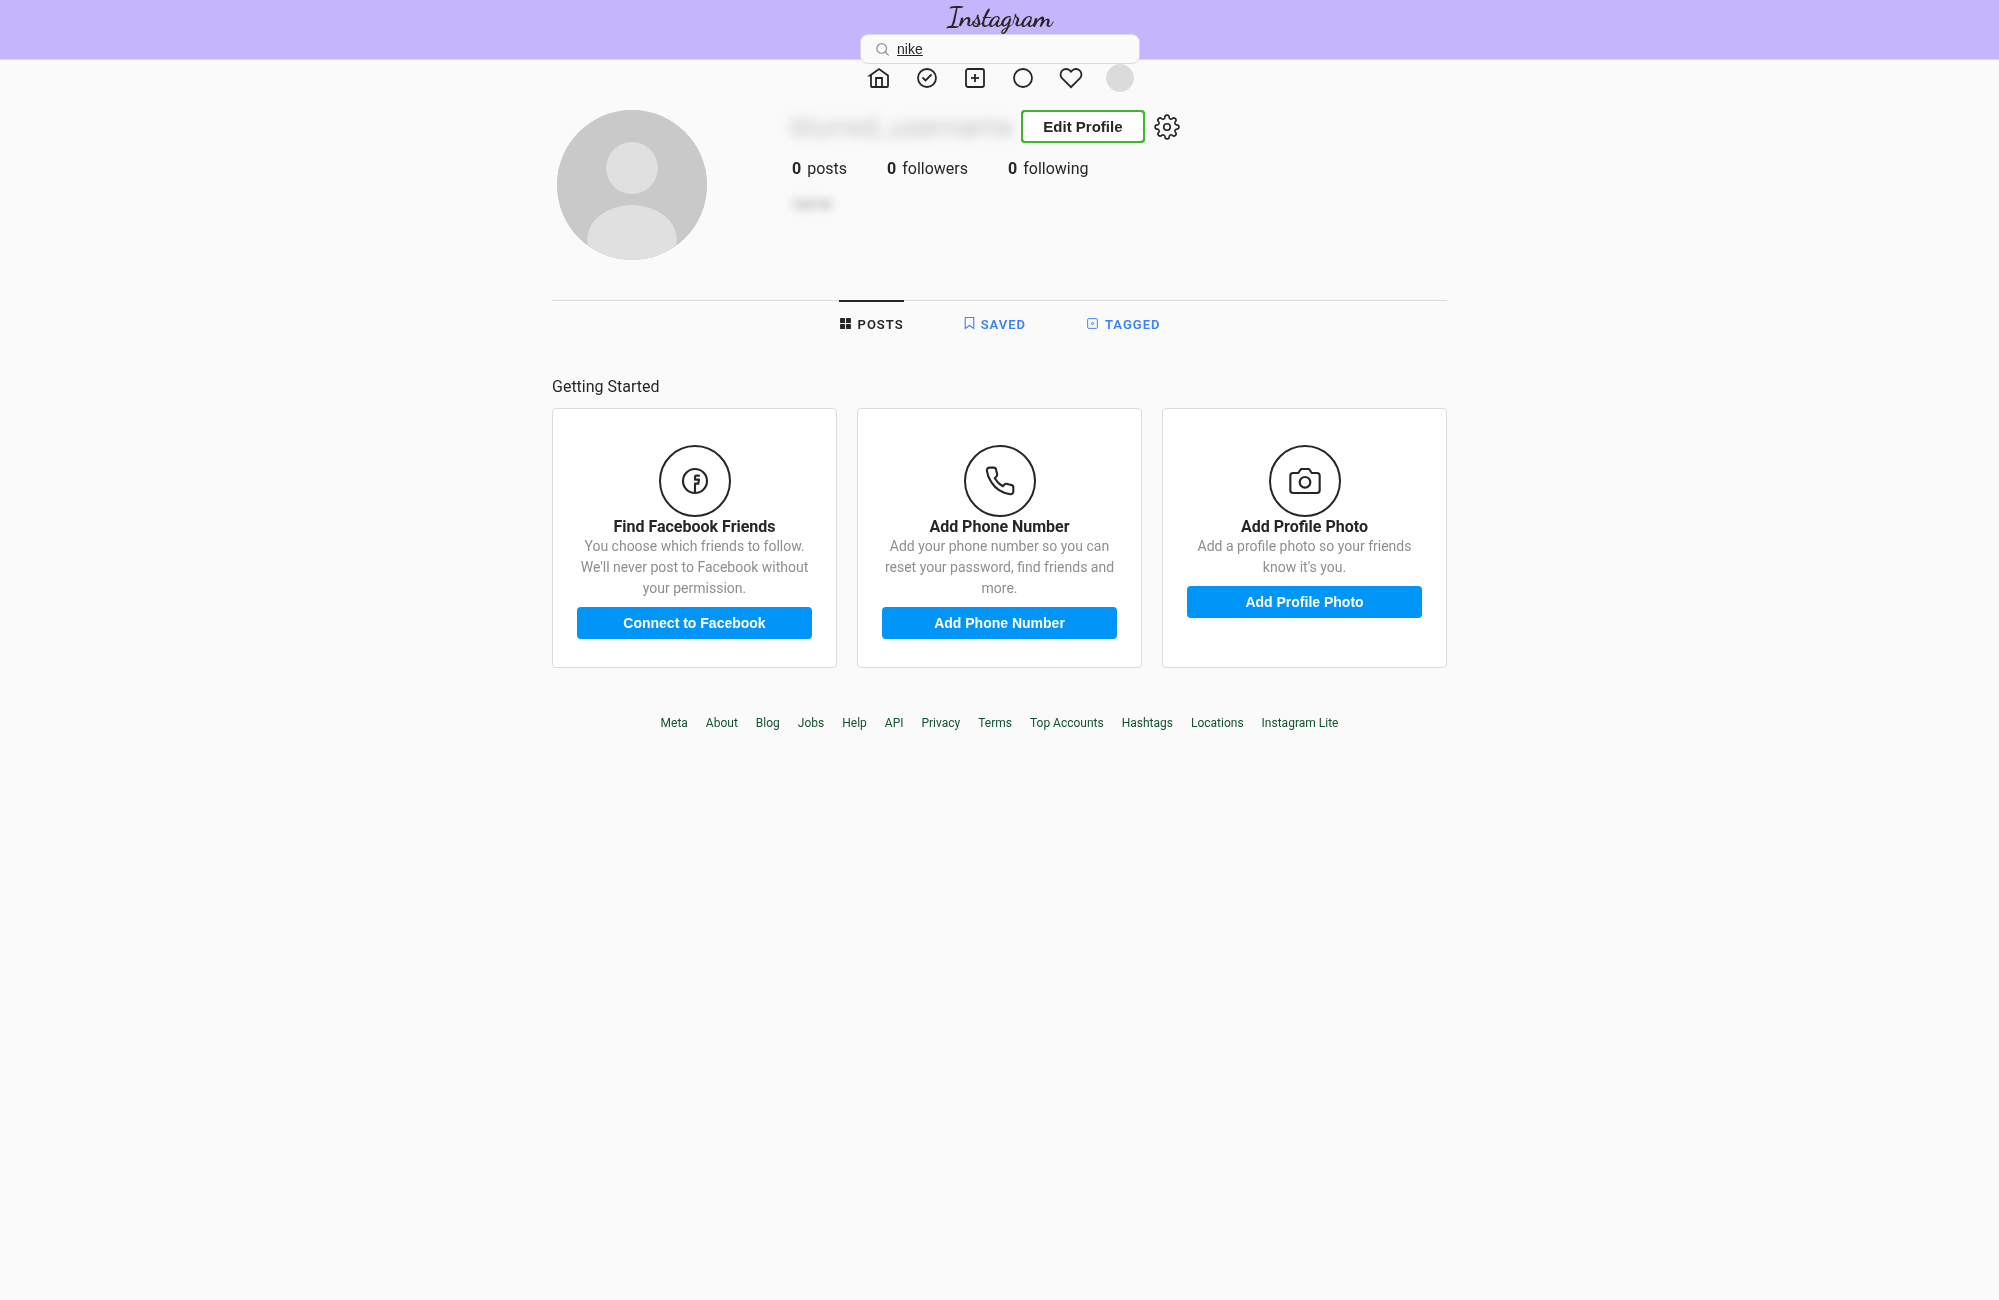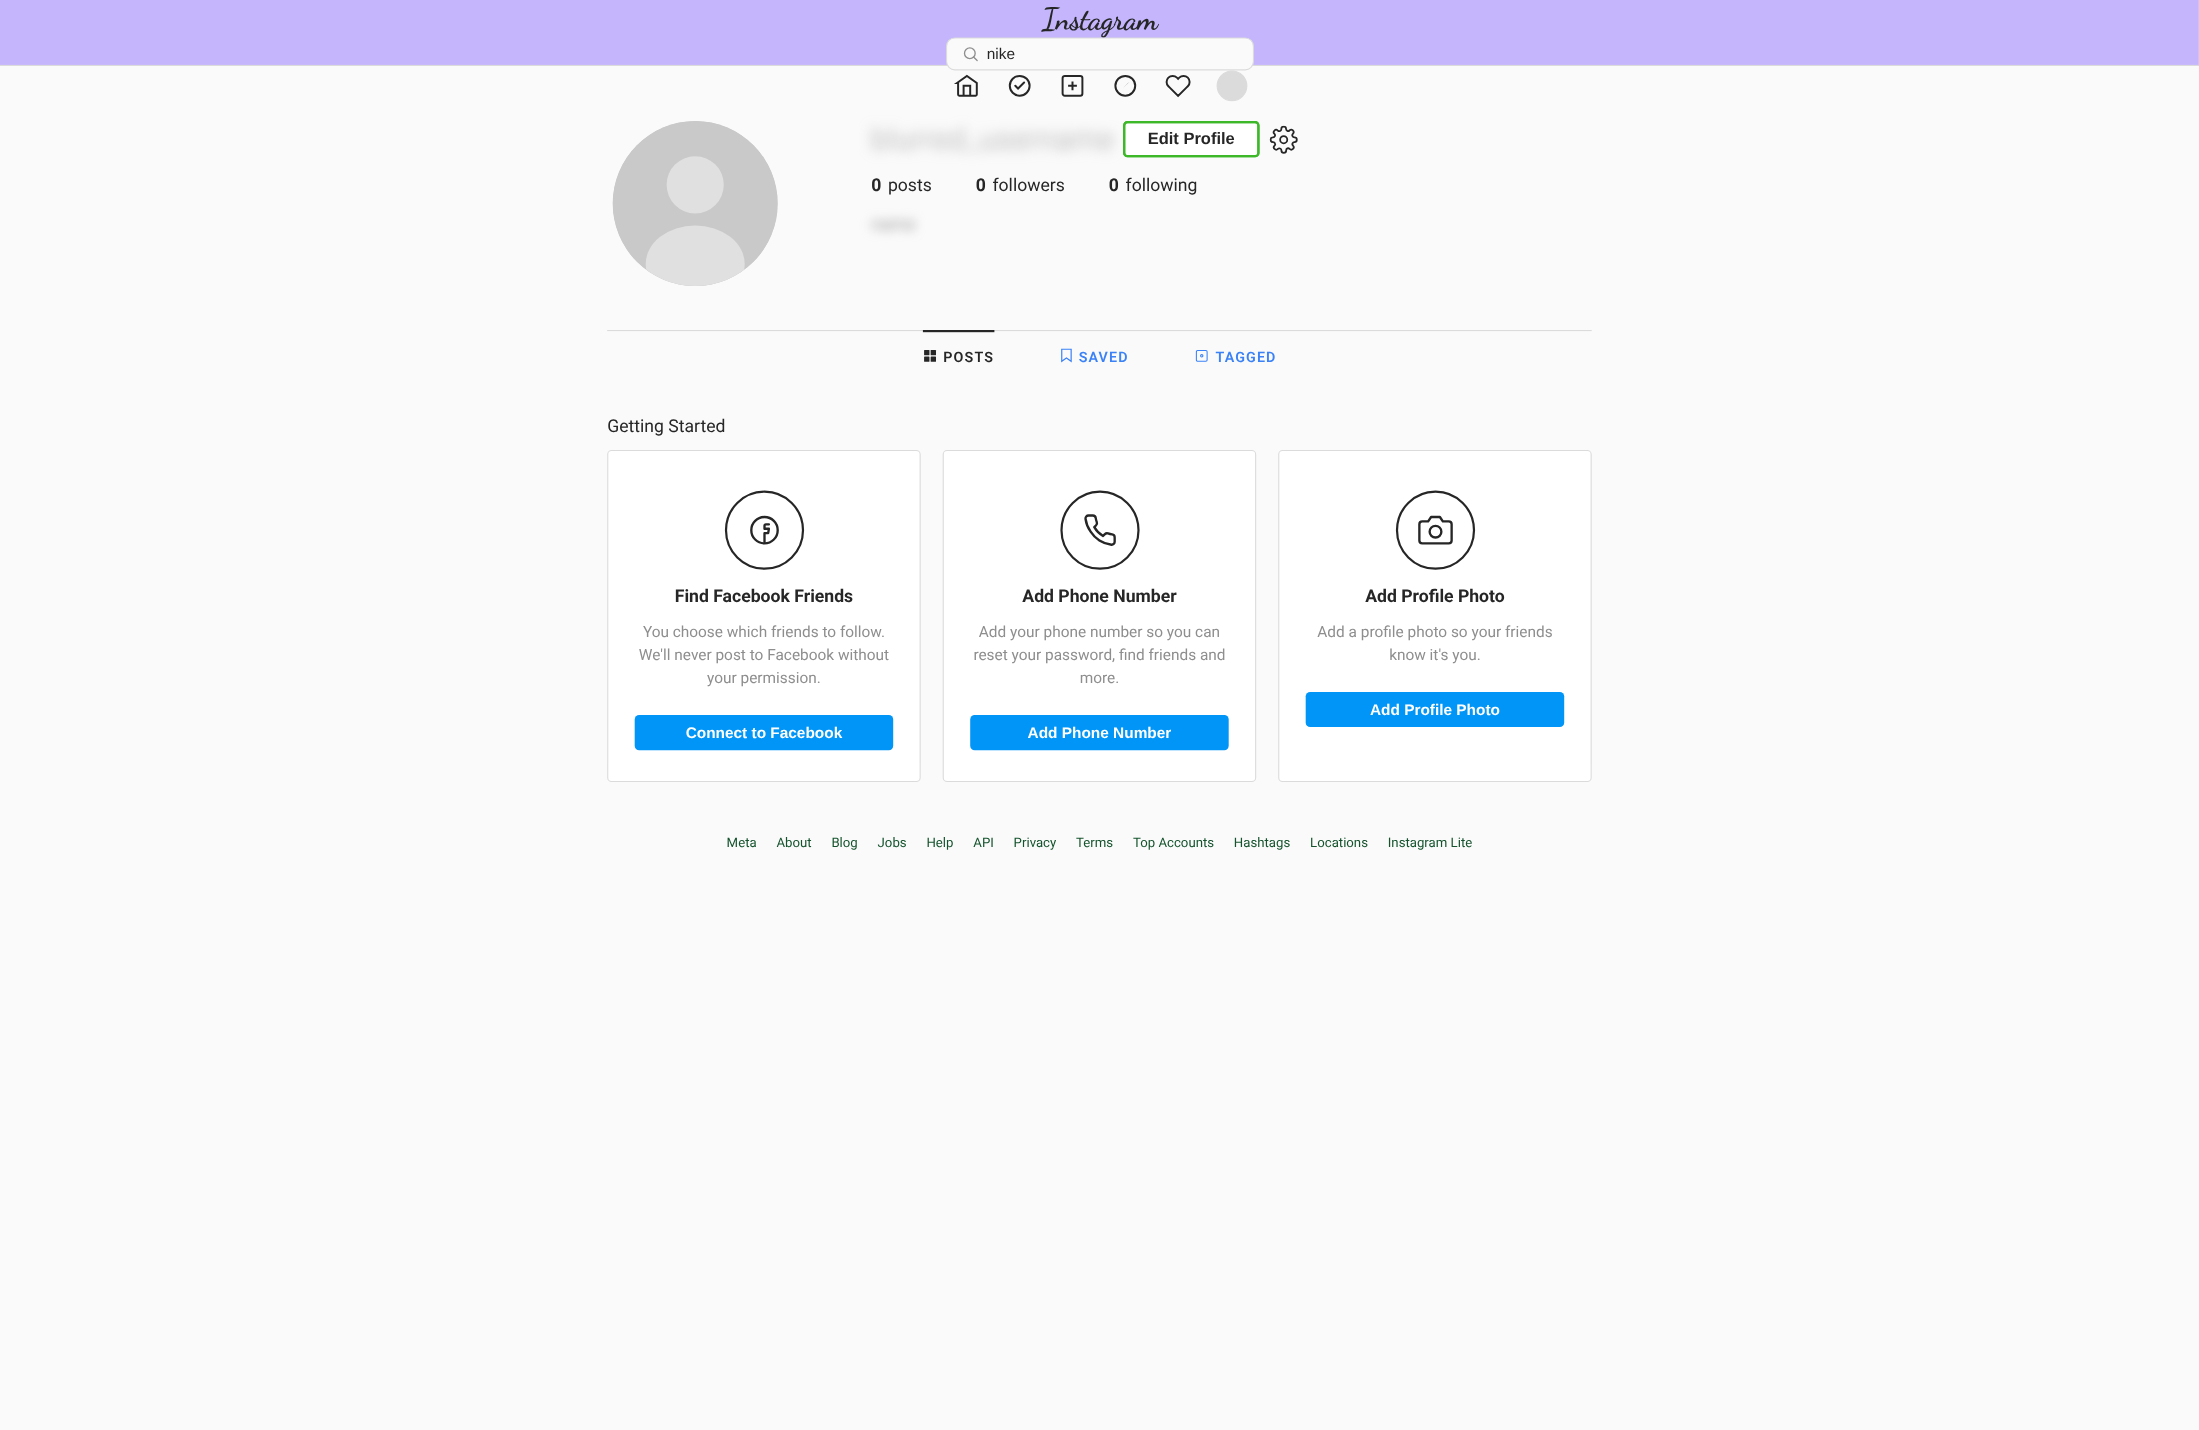--- a/index.html
+++ b/index.html
@@ -32,20 +32,21 @@
     }
     .header-search {
       display: flex;
       align-items: center;
       background: #fafafa;
       border: 1px solid #dbdbdb;
       border-radius: 8px;
       padding: 6px 14px;
       gap: 8px;
       width: 280px;
+      text-decoration: underline;
     }
     .header-search input {
       border: none;
       background: transparent;
       outline: none;
       font-size: 14px;
       color: #262626;
       width: 100%;
     }
     .header-search input::placeholder { color: #8e8e8e; }
@@ -210,21 +211,20 @@
     }
     .card {
       flex: 1;
       background: #fff;
       border: 1px solid #dbdbdb;
       border-radius: 4px;
       padding: 36px 24px 28px;
       display: flex;
       flex-direction: column;
       align-items: center;
-      gap: 14px;
       text-align: center;
     }
     .card-icon-circle {
       width: 72px;
       height: 72px;
       border-radius: 50%;
       border: 2px solid #262626;
       display: flex;
       align-items: center;
       justify-content: center;

